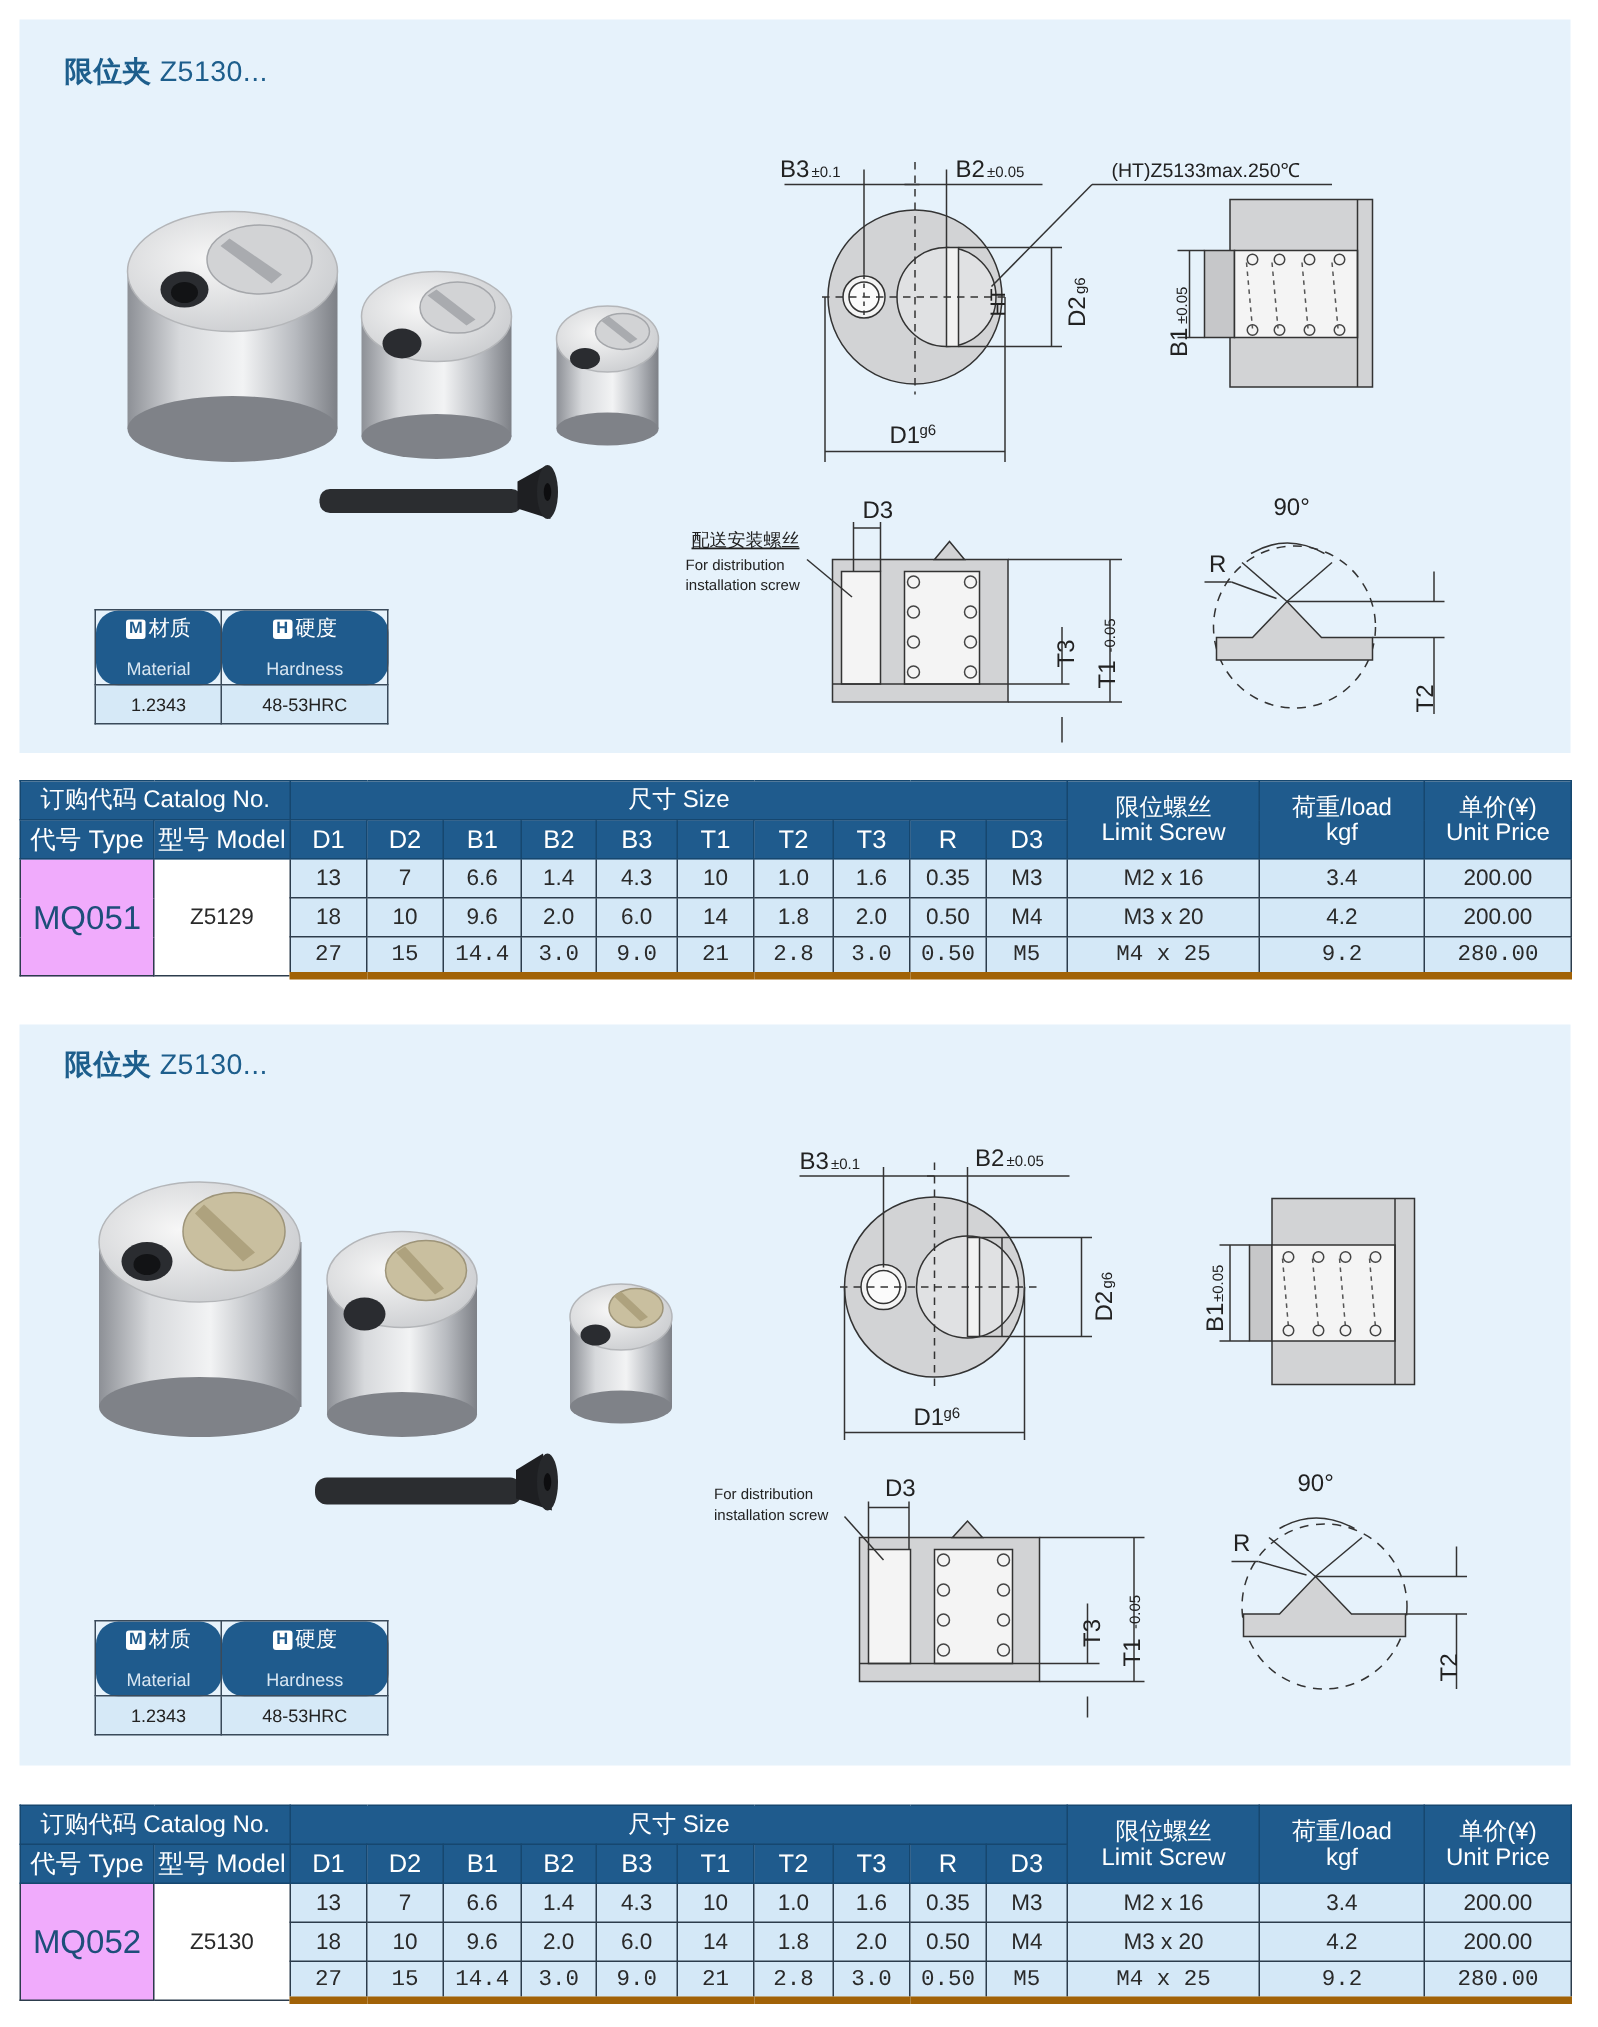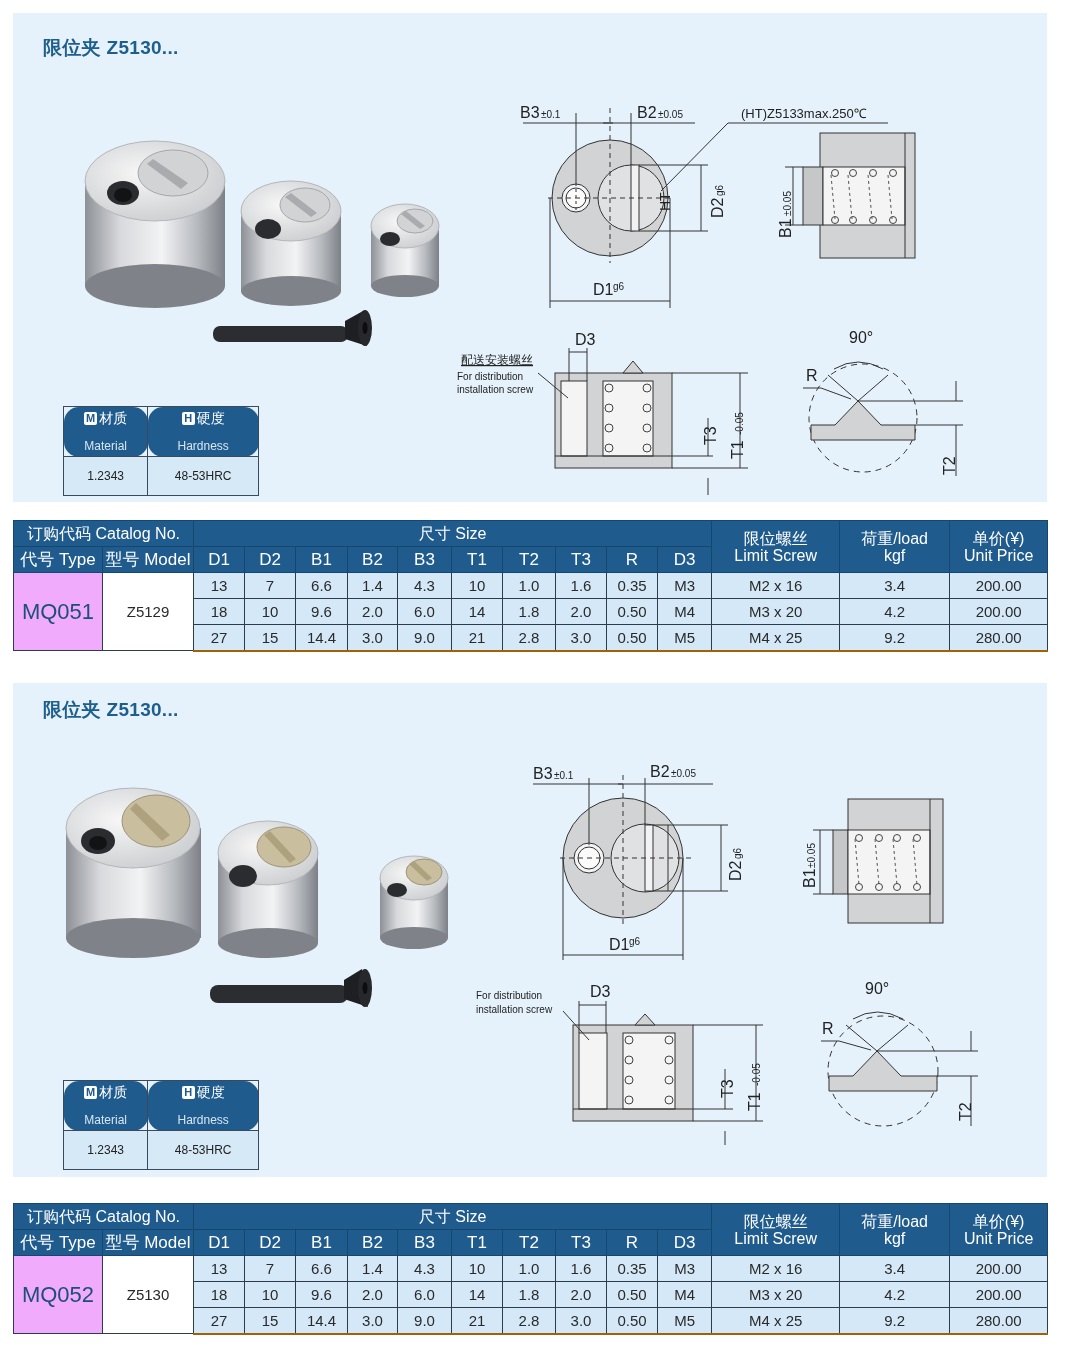--- a/index.html
+++ b/index.html
@@ -4,50 +4,50 @@
 <style>
   * { box-sizing: border-box; margin: 0; padding: 0; }
   html, body { width: 1065px; height: 1351px; background: #ffffff; overflow: hidden; }
   body { font-family: "Liberation Sans", "DejaVu Sans", sans-serif; color: #222; position: relative; }
 
   .panel { position: absolute; left: 13px; width: 1034px; background: #e6f2fb; }
   .panel-1 { top: 13px; height: 489px; }
   .panel-2 { top: 683px; height: 494px; }
 
   .title { position: absolute; left: 30px; font-size: 19px; font-weight: bold; color: #1d5e8c; letter-spacing: 0.3px; }
-  .title .en { font-weight: bold; }
+  .title .en { font-weight: normal; }
 
   
   .photo { position: absolute; }
   .photo svg { display: block; }
 
   
   .mat { position: absolute; left: 50px; width: 196px; border-collapse: collapse; }
   .mat td { border: 1px solid #3a4a5a; text-align: center; }
   .mat .hd { background: #1f5b8d; color: #fff; height: 50px; vertical-align: middle; border-radius: 15px; }
   .mat .hd .cn { font-size: 14px; display: block; line-height: 17px; }
   .mat .hd .en { font-size: 12px; display: block; color: #d8e6f2; line-height: 15px; margin-top: 12px; }
   .mat .badge { display: inline-block; background: #fff; color: #1f5b8d; font-size: 11px; font-weight: bold; width: 13px; height: 13px; line-height: 13px; border-radius: 2px; margin-right: 2px; vertical-align: 1px; }
-  .mat .val { background: #d6e9f7; font-size: 12px; height: 39px; color: #222; }
+  .mat .val { background: #d6e9f7; font-size: 12px; height: 26px; color: #222; }
 
   
   .diagram { position: absolute; }
   .diagram svg { display: block; overflow: visible; }
   .diagram text { font-family: "Liberation Sans", sans-serif; fill: #222; }
 
   
   .spec { position: absolute; left: 13px; width: 1034px; border-collapse: collapse; table-layout: fixed; }
   .spec th { background: #1f5b8d; color: #ffffff; font-weight: normal; border: 1px solid #16476f; font-size: 16px; padding: 0; text-align: center; line-height: 17px; }
   .spec th.sub { height: 26px; font-size: 17px; }
   .spec th.top { height: 26px; }
   .spec td { border: 1px solid #2c3c4c; font-size: 15px; text-align: center; height: 26px; color: #2a2a2a; padding: 0; }
   .spec td.num { background: #d4e8f7; }
   .spec td.type { background: #f0abfc; font-size: 22px; color: #1d4e7a; }
   .spec td.model { background: #ffffff; font-size: 15px; }
-  .spec tr.last td { border-bottom: 2px solid #a16207; }
+  .spec tr.last td { border-bottom: 5px solid #a16207; font-family: Liberation Mono, monospace; }
   .spec .stack { display: block; }
 </style>
 </head>
 <body>
 
 <div class="panel panel-1">
   <div class="title" style="top:22px;">
     <span>限位夹</span>
     <span class="en">Z5130...</span>
   </div>

